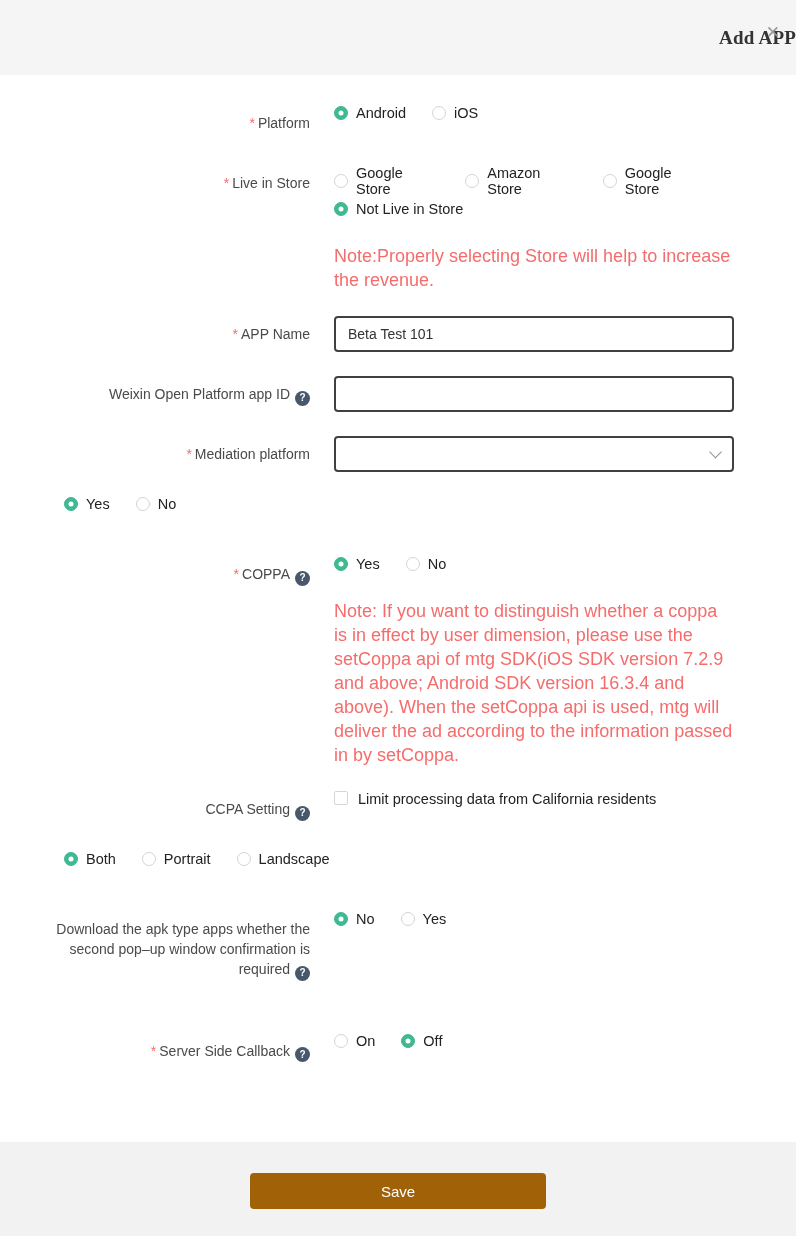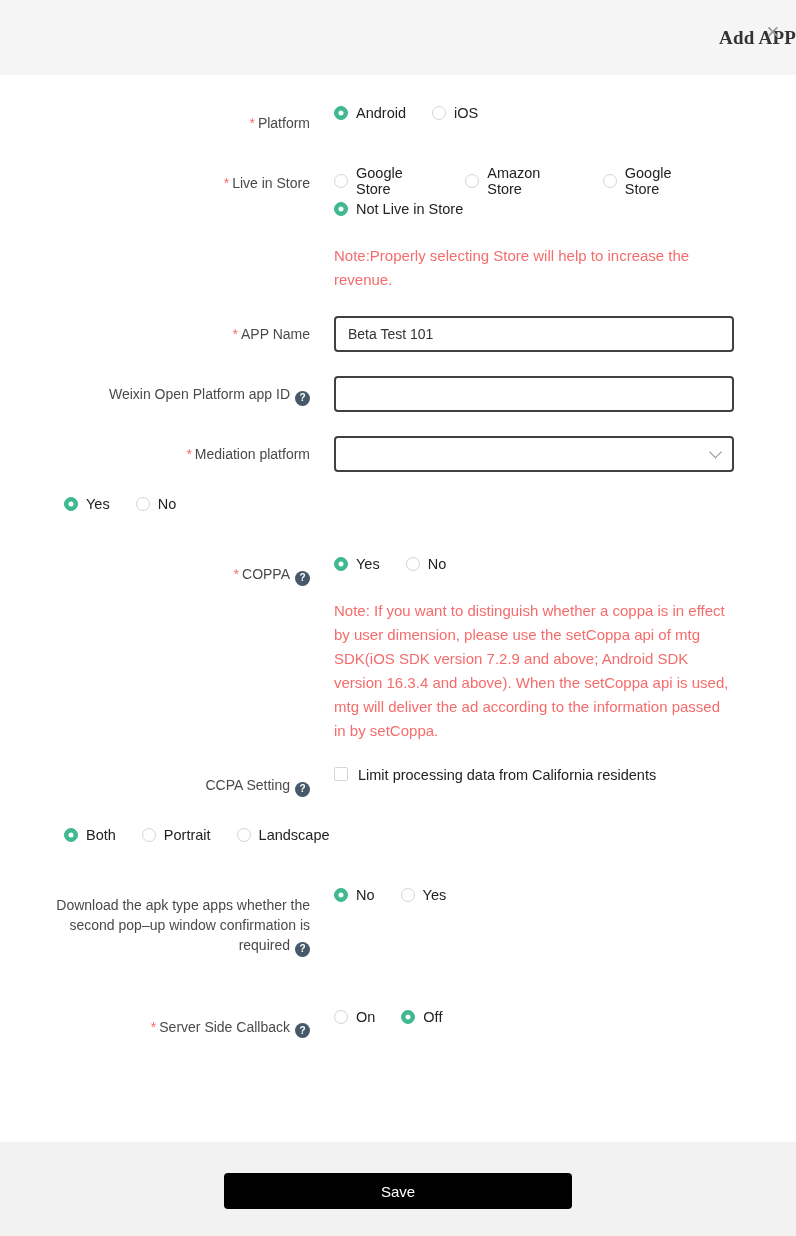--- a/index.html
+++ b/index.html
@@ -162,35 +162,35 @@
     width: 9px;
     height: 9px;
     border-right: 1.5px solid #8e9399;
     border-bottom: 1.5px solid #8e9399;
     transform: translateY(-72%) rotate(45deg);
     pointer-events: none;
   }
   
   .note {
     color: #f56c6c;
-    font-size: 15px;
+    font-size: 18px;
     line-height: 24px;
     margin-top: 7px;
   }
   
   .dialog-footer {
     flex: 0 0 94px;
     background: #f2f2f2;
   }
   .save-button {
     display: block;
-    width: 348px;
+    width: 296px;
     height: 36px;
     margin: 31px auto 0;
-    background: #000000;
+    background: #a16207;
     border: none;
     border-radius: 4px;
     color: #fff;
     font-size: 15px;
     font-family: "Liberation Sans", sans-serif;
     cursor: pointer;
   }
   .gap-top { margin-top: 52px; }
 </style>
 </head>

